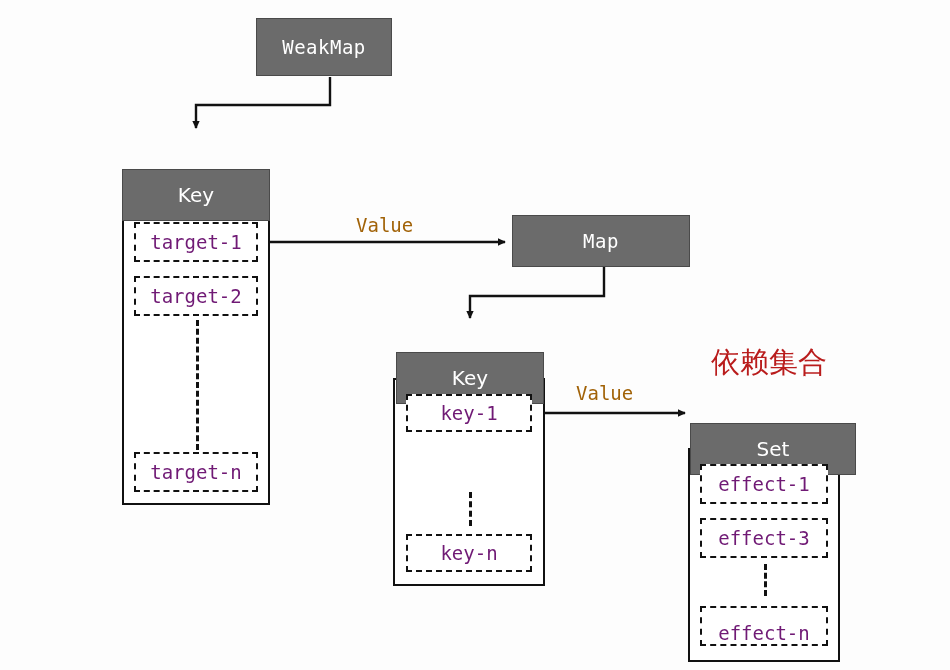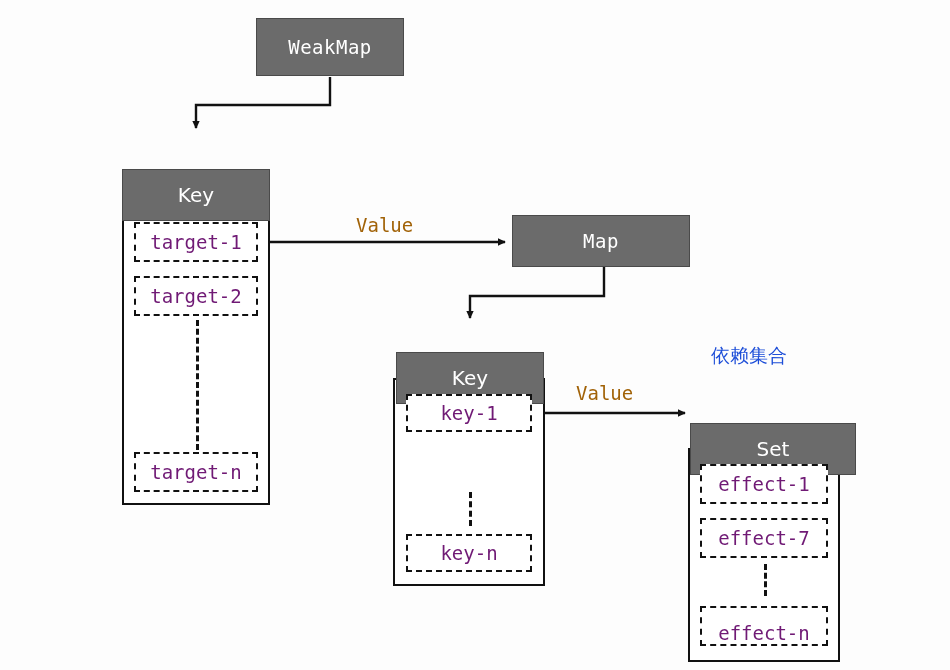--- a/index.html
+++ b/index.html
@@ -86,23 +86,23 @@
   .elabel {
     position: absolute;
     color: #a16207;
     font-family: "DejaVu Sans Mono", "Liberation Mono", monospace;
     font-size: 19px;
     white-space: nowrap;
     z-index: 4;
   }
   .cnlabel {
     position: absolute;
-    color: #1d4ed8;
+    color: #b91c1c;
     font-family: Liberation Mono, monospace;
-    font-size: 19px;
+    font-size: 29px;
     white-space: nowrap;
     z-index: 4;
   }
 </style>
 </head>
 <body>
 
 <div id="diagram">
 
   <svg id="edges" viewBox="0 0 950 670" width="950" height="670">
@@ -114,21 +114,21 @@
 
     <path d="M 330,77 L 330,105 L 196,105 L 196,128" fill="none" stroke="#111111" stroke-width="2.4" marker-end="url(#arrow)"></path>
 
     <path d="M 270,242 L 505,242" fill="none" stroke="#111111" stroke-width="2.4" marker-end="url(#arrow)"></path>
 
     <path d="M 604,267 L 604,296 L 470,296 L 470,318" fill="none" stroke="#111111" stroke-width="2.4" marker-end="url(#arrow)"></path>
 
     <path d="M 543,413 L 685,413" fill="none" stroke="#111111" stroke-width="2.4" marker-end="url(#arrow)"></path>
   </svg>
 
-  <div class="gbox" style="left:256px; top:18px; width:148px; height:58px;">
+  <div class="gbox" style="left:256px; top:18px; width:136px; height:58px;">
     <span>WeakMap</span>
   </div>
 
   <div class="gbox sans" style="left:122px; top:133px; width:148px; height:52px;">
     <span>Key</span>
   </div>
 
   <div class="listbox" style="left:122px; top:206px; width:148px; height:299px;"></div>
 
   <div class="cell" style="left:134px; top:222px; width:124px; height:40px;">
@@ -169,20 +169,20 @@
   <div class="gbox sans" style="left:690px; top:387px; width:166px; height:52px;">
     <span>Set</span>
   </div>
 
   <div class="listbox" style="left:688px; top:448px; width:152px; height:214px;"></div>
 
   <div class="cell" style="left:700px; top:464px; width:128px; height:40px;">
     <span>effect-1</span>
   </div>
   <div class="cell" style="left:700px; top:518px; width:128px; height:40px;">
-    <span>effect-7</span>
+    <span>effect-3</span>
   </div>
   <div class="vdots" style="left:764px; top:564px; height:32px;"></div>
   <div class="cell" style="left:700px; top:606px; width:128px; height:40px;align-items:flex-end;">
     <span>effect-n</span>
   </div>
 
 </div>
 
 </body></html>

